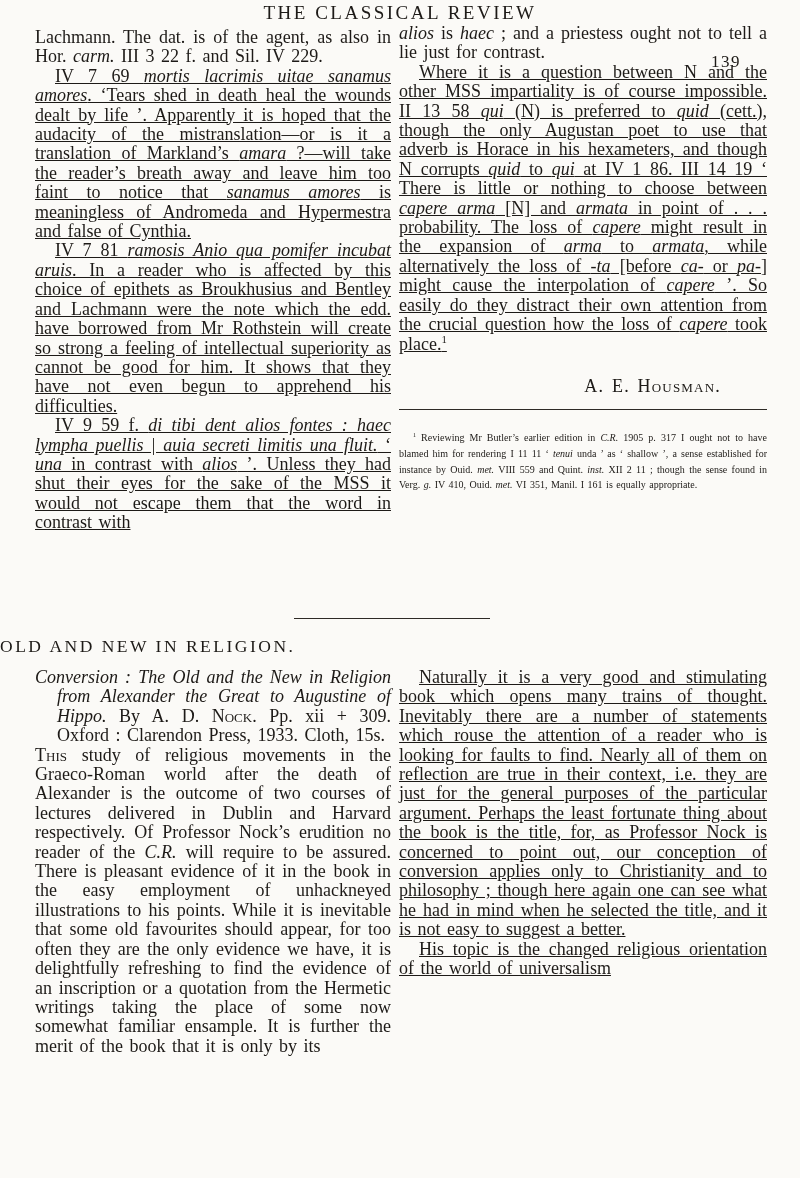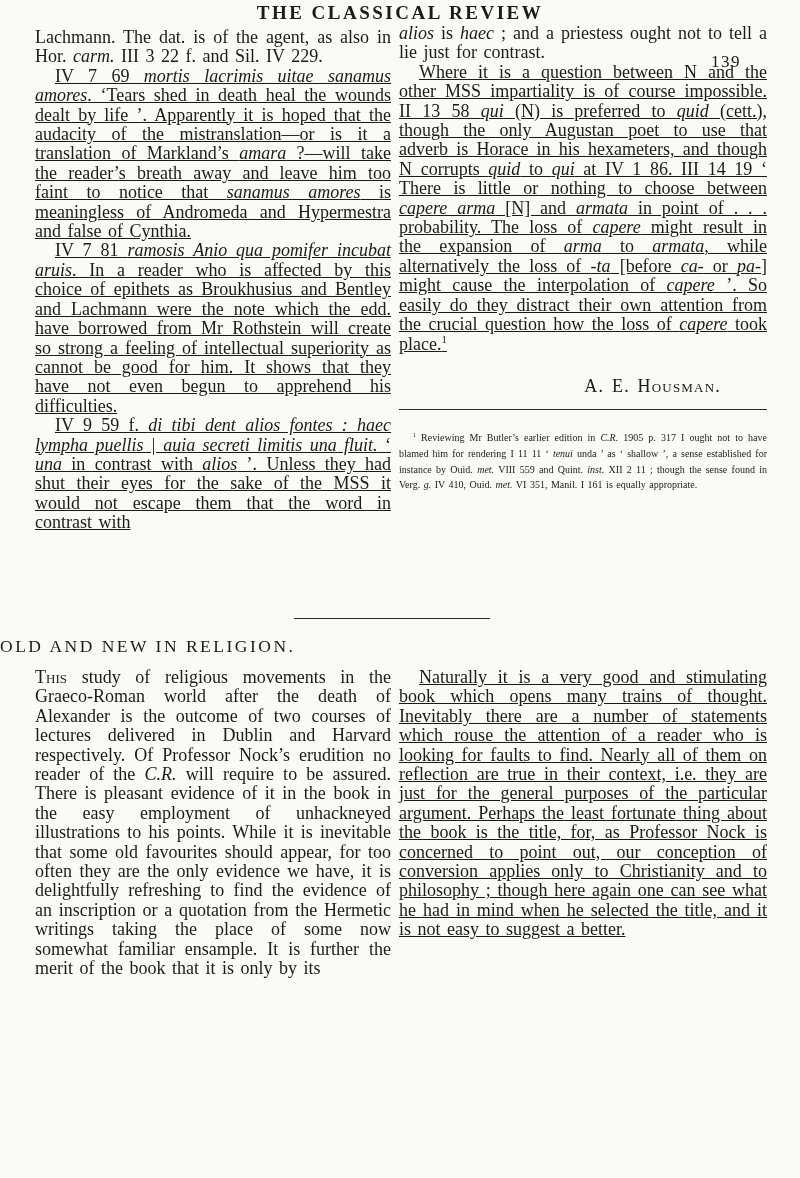--- a/index.html
+++ b/index.html
@@ -4,21 +4,21 @@
 <style>
   :root { --paper:#fbfaf7; --ink:#1d1a17; --rule:#2e2a26; }
   html,body { margin:0; padding:0; background:#fff; }
   .page {
     position:relative; width:800px; height:1178px;
     background:var(--paper); color:var(--ink);
     font-family:"Liberation Serif", serif; overflow:hidden;
   }
   .running-title {
     position:absolute; top:2px; left:0; width:100%; text-align:center;
-    font-weight:bold; font-size:19px; letter-spacing:2.5px;
+    font-weight:normal; font-size:19px; letter-spacing:2.5px;
   }
   .page-number {
     position:absolute; top:5px; left:711px; font-size:17px; letter-spacing:1.5px;margin-top:47px;
   }
   .col { position:absolute; text-align:justify; font-size:18px; line-height:19.4px; word-spacing:2px; }
   .col p { margin:0; }
   .col p.indent { text-indent:20px;text-decoration:underline; }
   .col p.hang { padding-left:22px; text-indent:-22px; }
   .signature p {
     text-align:right; padding-right:46px; margin-top:23px;
@@ -70,21 +70,23 @@
         <p class="flush"><span class="sup">1</span><span> Reviewing Mr Butler’s earlier edition in </span><span class="i">C.R.</span><span> 1905 p. 317 I ought not to have blamed him for rendering I 11 11 ‘ </span><span class="i">tenui</span><span> unda ’ as ‘ shallow ’, a sense established for instance by Ouid. </span><span class="i">met.</span><span> VIII 559 and Quint. </span><span class="i">inst.</span><span> XII 2 11 ; though the sense found in Verg. </span><span class="i">g.</span><span> IV 410, Ouid. </span><span class="i">met.</span><span> VI 351, Manil. I 161 is equally appropriate.</span></p>
       </div>
   </div>
 
   <div class="divider"></div>
 
   <h2 class="article-heading">OLD AND NEW IN RELIGION.</h2>
 
   <div class="col" id="a-left">
     <div>
+        <p class="hang"><span class="i">Conversion : The Old and the New in Religion from Alexander the Great to Augustine of Hippo.</span><span> By A. D. </span><span class="sc">Nock</span><span>. Pp. xii + 309. Oxford : Clarendon Press, 1933. Cloth, 15s.</span></p>
         <p class="flush"><span class="sc">This</span><span> study of religious movements in the Graeco-Roman world after the death of Alexander is the outcome of two courses of lectures delivered in Dublin and Harvard respectively. Of Professor Nock’s erudition no reader of the </span><span class="i">C.R.</span><span> will require to be assured. There is pleasant evidence of it in the book in the easy employment of unhackneyed illustrations to his points. While it is inevitable that some old favourites should appear, for too often they are the only evidence we have, it is delightfully refreshing to find the evidence of an inscription or a quotation from the Hermetic writings taking the place of some now somewhat familiar ensample. It is further the merit of the book that it is only by its</span></p>
       </div>
   </div>
 
   <div class="col" id="a-right">
       <p class="indent"><span>Naturally it is a very good and stimulating book which opens many trains of thought. Inevitably there are a number of statements which rouse the attention of a reader who is looking for faults to find. Nearly all of them on reflection are true in their context, i.e. they are just for the general purposes of the particular argument. Perhaps the least fortunate thing about the book is the title, for, as Professor Nock is concerned to point out, our conception of conversion applies only to Christianity and to philosophy ; though here again one can see what he had in mind when he selected the title, and it is not easy to suggest a better.</span></p>
+      <p class="indent"><span>His topic is the changed religious orientation of the world of universalism</span></p>
     </div>
 
 </div>
 
 </body></html>

